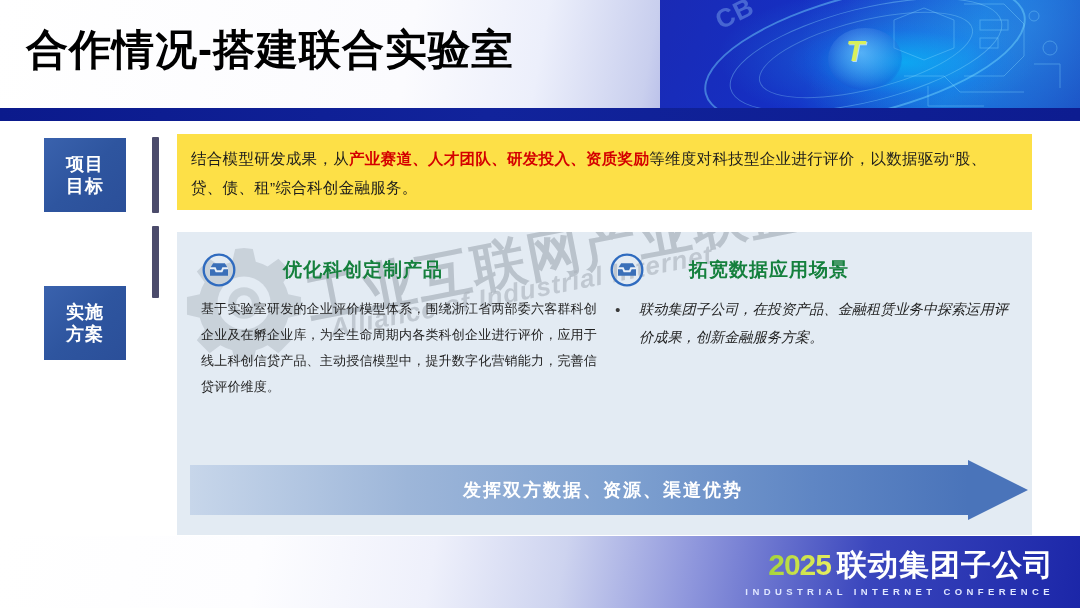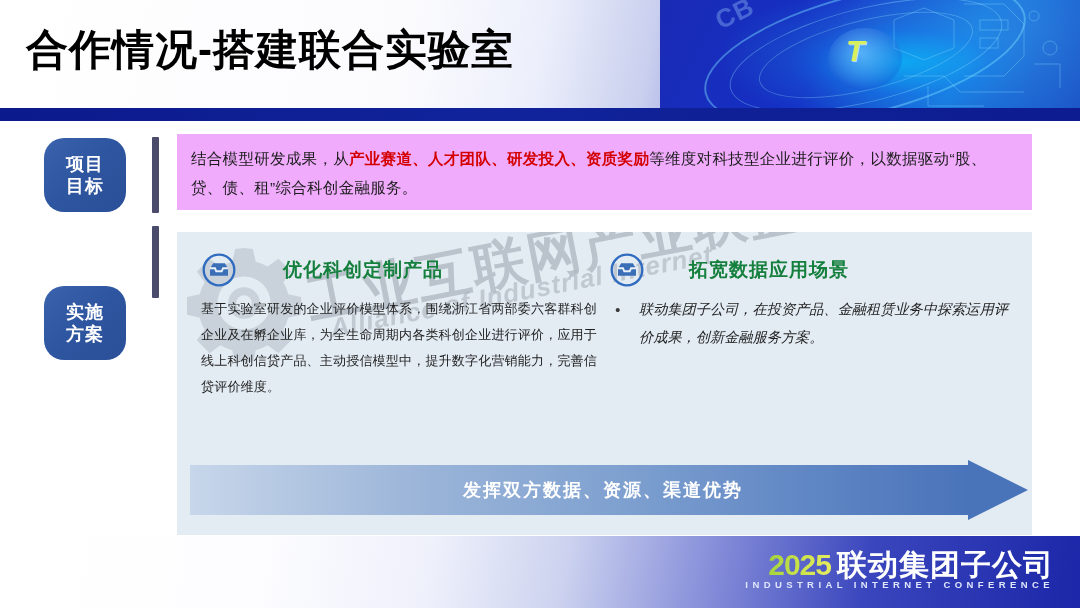--- a/index.html
+++ b/index.html
@@ -124,40 +124,39 @@
     color: #ffffff;
     font-size: 18px;
     font-weight: bold;
     line-height: 1.25;
     text-align: center;
     display: flex;
     flex-direction: column;
     align-items: center;
     justify-content: center;
     letter-spacing: 1px;
-    border-radius: 20px;
   }
   #tag-goal   { left: 44px; top: 138px; height: 74px; }
   #tag-plan   { left: 44px; top: 246px; height: 74px; margin-top: 40px; }
 
   .vbar {
     position: absolute;
     width: 7px;
     background: #4b4b6b;
     border-radius: 1px;
   }
   #vbar1 { left: 152px; top: 137px; height: 76px; }
   #vbar2 { left: 152px; top: 226px; height: 72px; }
 
   
   .panel-top {
     position: absolute;
     left: 177px; top: 134px;
     width: 855px; height: 76px;
-    background: #f0abfc;
+    background: #fde047;
     padding: 11px 16px 0 14px;
   }
   .panel-top p {
     font-size: 15.5px;
     line-height: 1.85;
     color: #1c1c1c;
     letter-spacing: .3px;
   }
   .hl { color: #d40000; font-weight: bold; }
 
@@ -333,20 +332,21 @@
     text-align: center;
   }
   .logo-cn {
     font-size: 30px;
     font-weight: bold;
     color: #ffffff;
     margin-left: 6px;
     letter-spacing: 1px;
   }
   .logo-en {
+    margin-top: 7px;
     font-size: 9.5px;
     color: #dfe6ff;
     letter-spacing: 4.4px;
     font-weight: bold;
   }
 </style>
 </head>
 <body>
 
 <div id="slide">

